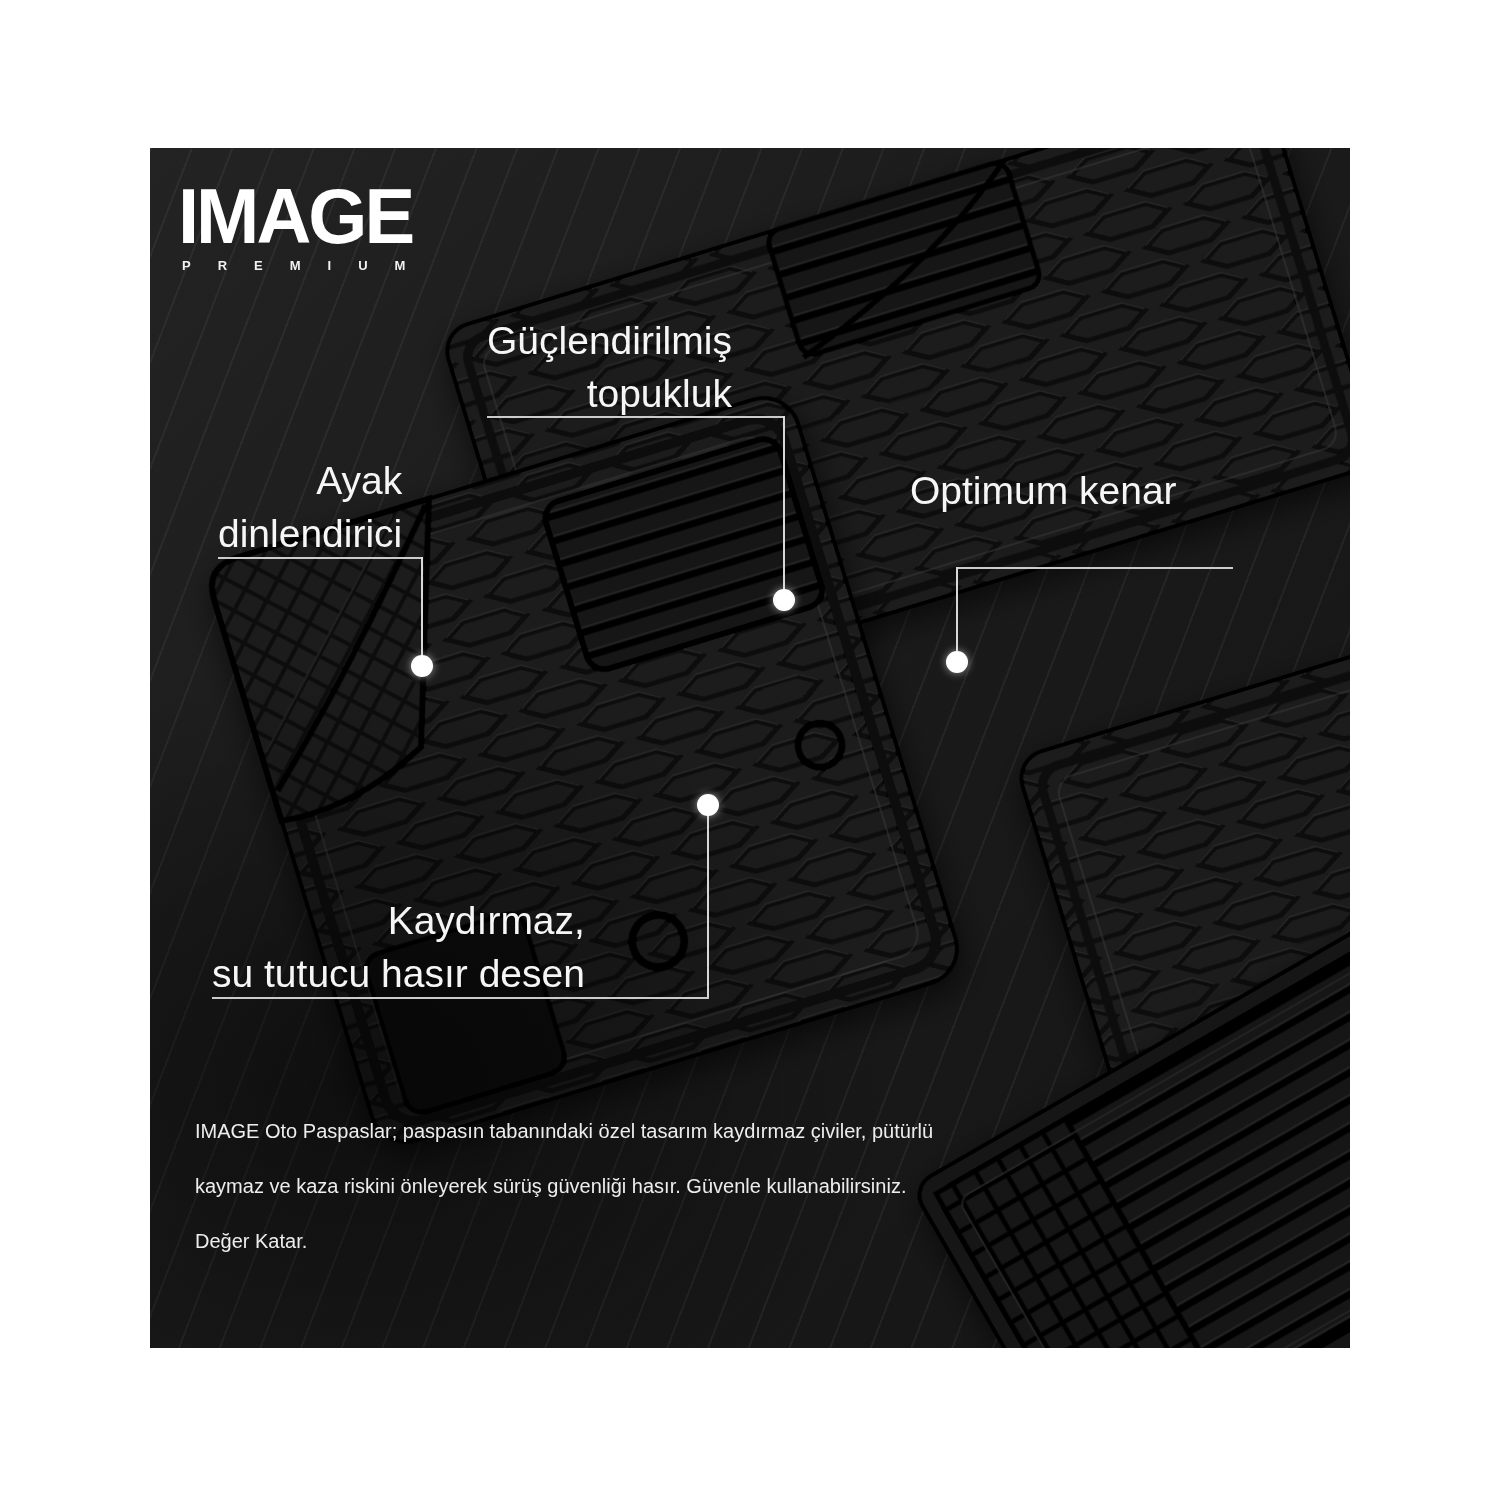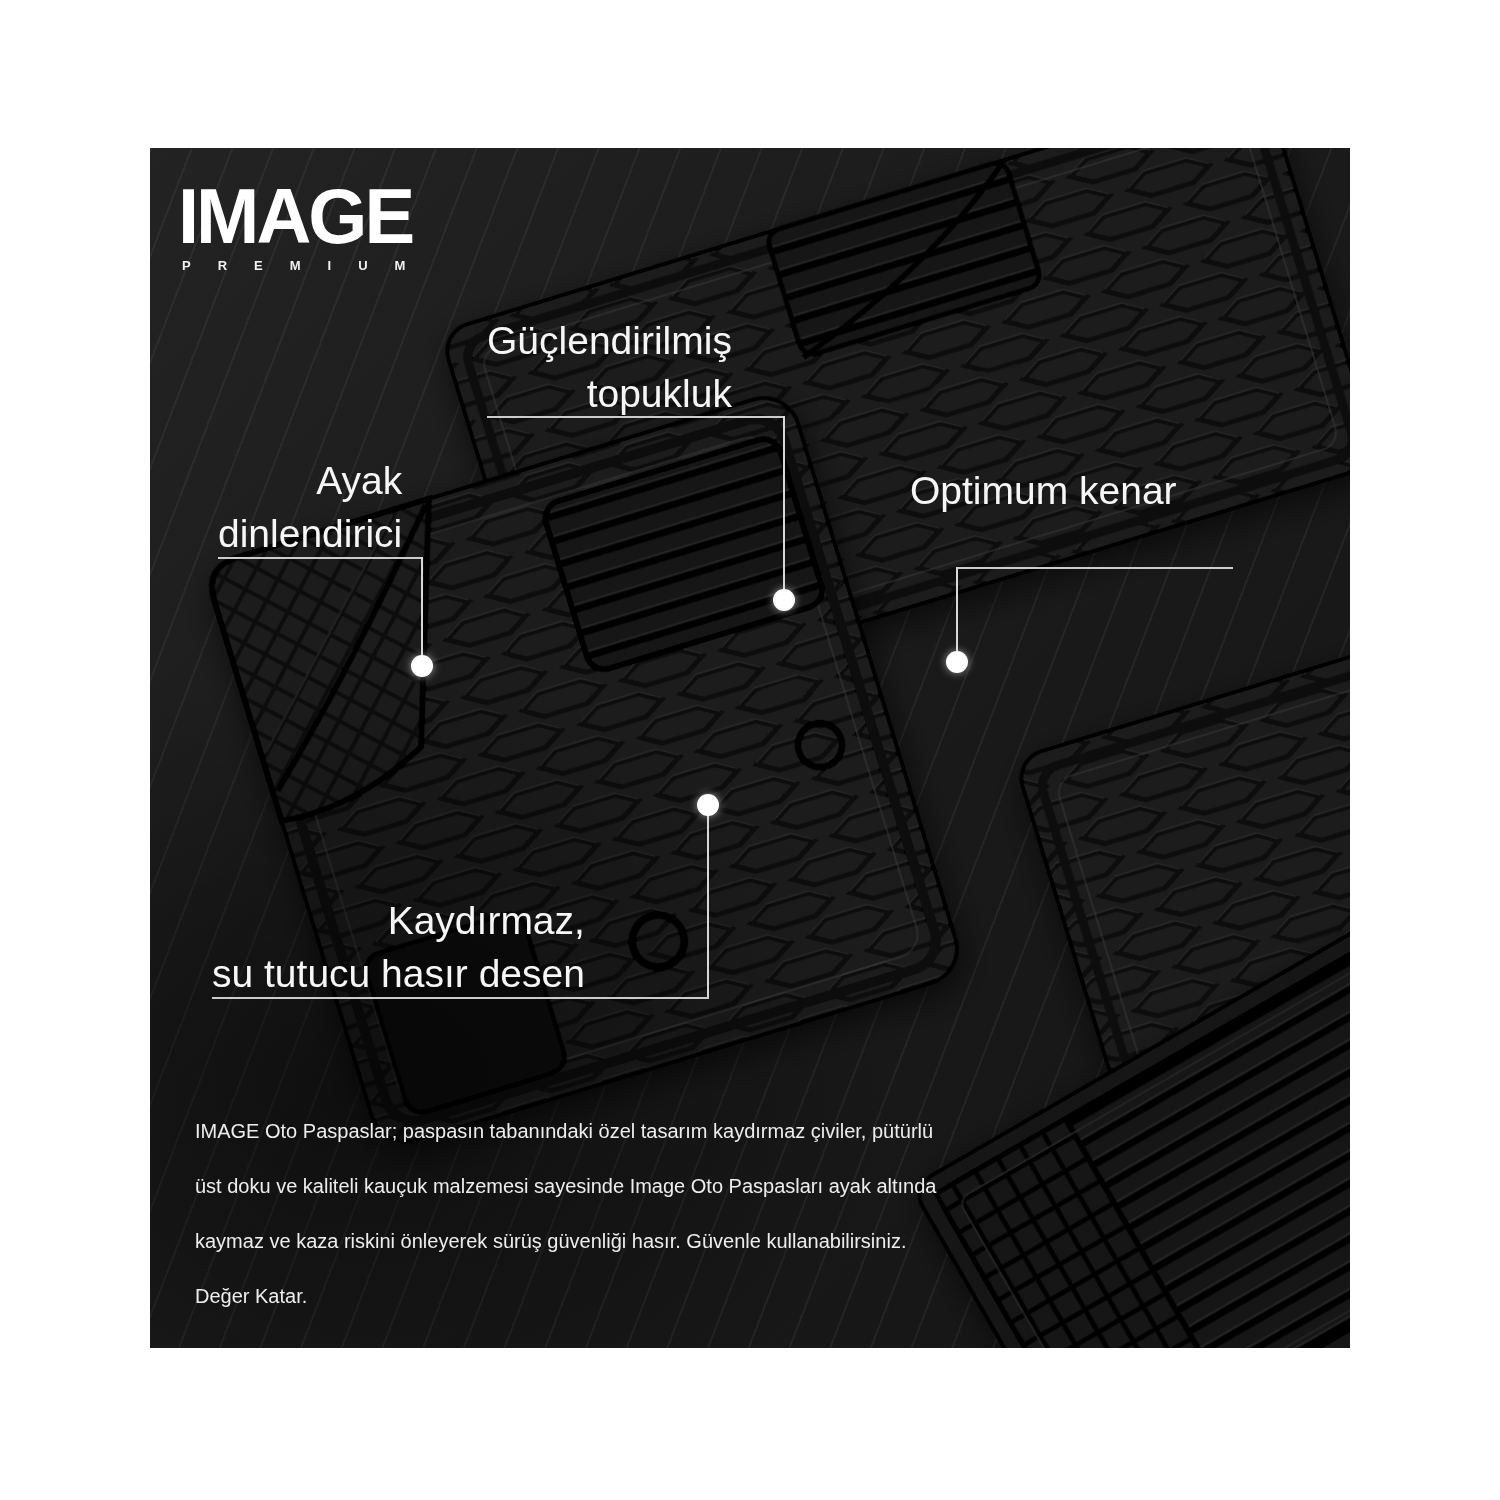--- a/index.html
+++ b/index.html
@@ -168,19 +168,18 @@
     <div class="callout" style="left:62px;top:746px;">
       <div class="ln">Kaydırmaz,</div>
       <div class="ln">su tutucu hasır desen</div>
     </div>
     <div class="rule" style="left:62px;top:849px;width:497px;"></div>
     <div class="vline" style="left:557px;top:657px;height:192px;"></div>
     <div class="dot" style="left:547px;top:646px;"></div>
 
     <div class="descr">
       <div class="dline">IMAGE Oto Paspaslar; paspasın tabanındaki özel tasarım kaydırmaz çiviler, pütürlü</div>
-      <div class="dline">üst doku ve kaliteli kauçuk malzemesi sayesinde Image Oto Paspasları ayak altında</div>
       <div class="dline">kaymaz ve kaza riskini önleyerek sürüş güvenliği hasır. Güvenle kullanabilirsiniz.</div>
       <div class="dline">Değer Katar.</div>
     </div>
 
   </div>
 </div>
 
 </body></html>

